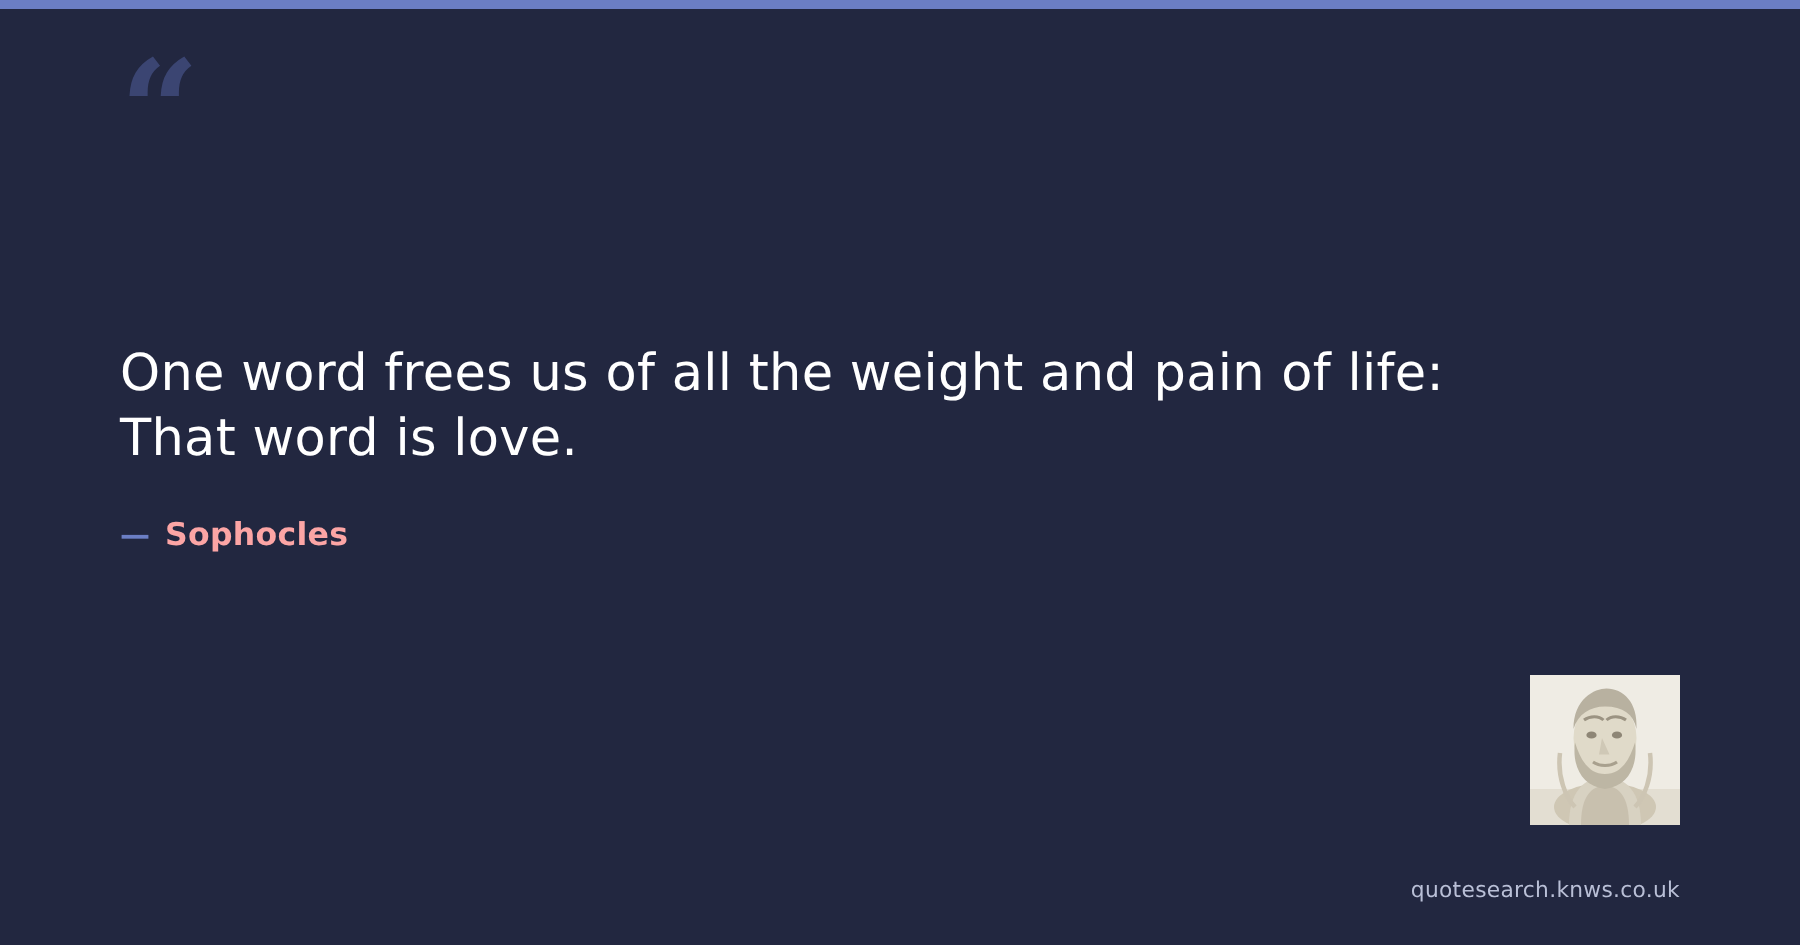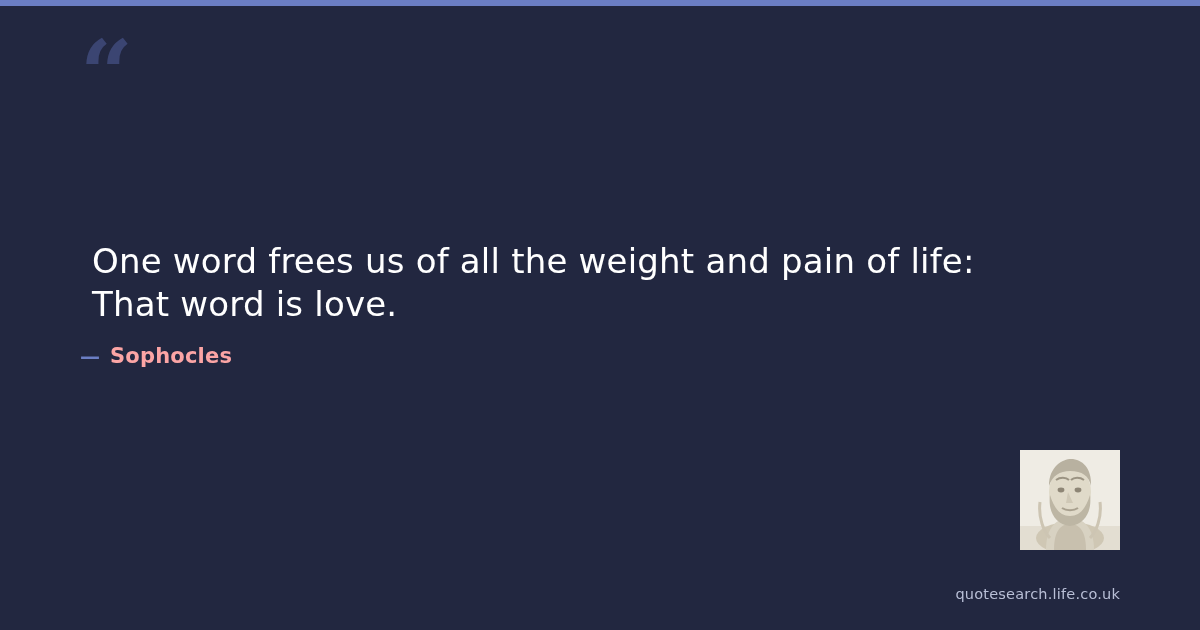--- a/index.html
+++ b/index.html
@@ -46,21 +46,21 @@
     top: 228px;
     width: 940px;
   }
   .quote-text {
     font-family: "DejaVu Sans", sans-serif;
     font-size: 34px;
     line-height: 1.25;
     color: #ffffff;
     font-weight: 400;
     letter-spacing: 0.2px;
-    margin: 12px;
+    margin: 0;
   }
   .author-line {
     position: absolute;
     left: 80px;
     top: 344px;
     display: flex;
     align-items: baseline;
     gap: 10px;
   }
   .author-dash {
@@ -130,15 +130,15 @@
       <ellipse cx="58" cy="40" rx="3.4" ry="2.4" fill="#8e8676"></ellipse>
       <path d="M48 42 L46 53 L53 53 Z" fill="#cfc8b6"></path>
       <path d="M36 30 C40 27 46 27 49 30" stroke="#9b9382" stroke-width="2" fill="none"></path>
       <path d="M51 30 C54 27 60 27 64 30" stroke="#9b9382" stroke-width="2" fill="none"></path>
       <path d="M42 58 C46 61 54 61 58 58" stroke="#a8a08e" stroke-width="2" fill="none"></path>
       <path d="M20 52 C18 68 24 82 30 88" stroke="#cdc5b3" stroke-width="3" fill="none"></path>
       <path d="M80 52 C82 68 76 82 70 88" stroke="#cdc5b3" stroke-width="3" fill="none"></path>
     </svg>
   </div>
 
-  <div class="site-url">quotesearch.life.co.uk</div>
+  <div class="site-url">quotesearch.knws.co.uk</div>
 
 </div>
 
 </body></html>

